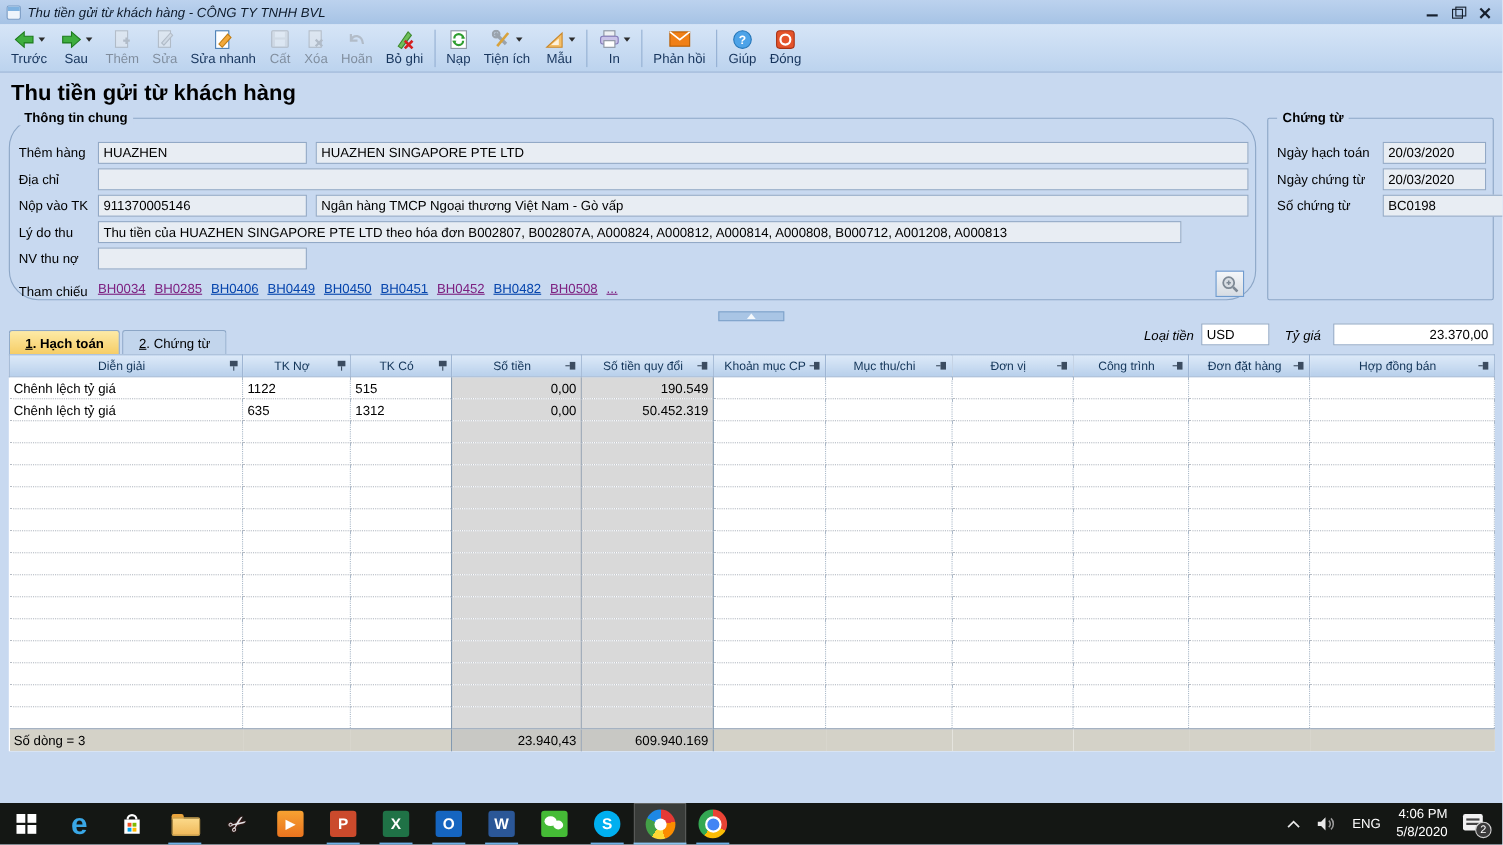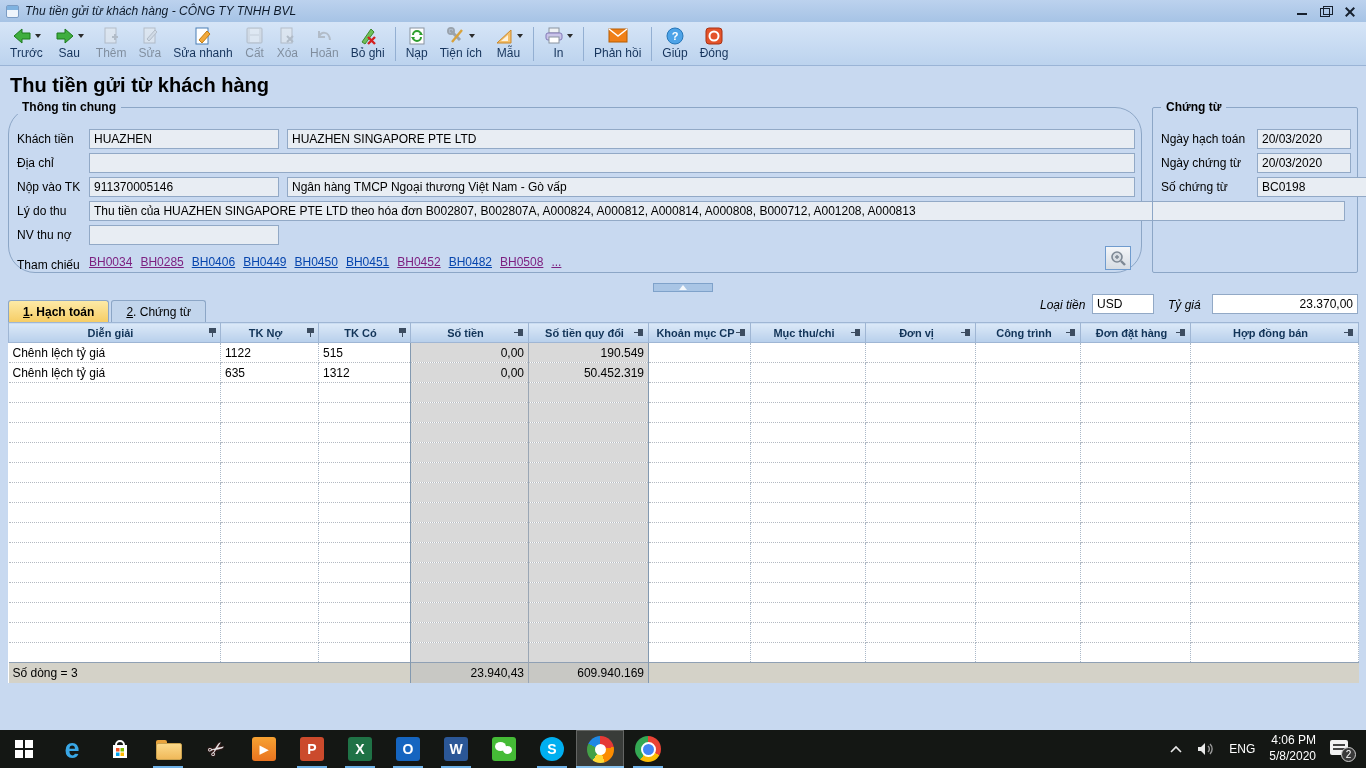--- a/index.html
+++ b/index.html
@@ -70,21 +70,21 @@
   .tab { height:22px; padding:0 14px; font-size:12px; display:flex; align-items:center;
     border:1px solid #8ca6c6; border-bottom:none; border-radius:3px 3px 0 0; margin-right:2px; color:#000; }
   .tab.active { background:linear-gradient(#fdeaa6,#f6cd66); font-weight:bold; }
   .tab.inactive { background:#c2d5ec; }
   .u { text-decoration:underline; }
 
   
   table.grid { position:absolute; left:8px; top:322px; width:1350px; border-collapse:collapse; table-layout:fixed;
     background:#fff; }
   .grid th { height:20px; background:linear-gradient(#dcE9f8,#b7cfeb); border:1px solid #9fb6d4;
-    font-size:11px; font-weight:bold; color:#123458; position:relative; text-align:center; padding:0 12px 0 4px;
+    font-size:11px; font-weight:normal; color:#123458; position:relative; text-align:center; padding:0 12px 0 4px;
     white-space:nowrap; overflow:hidden; }
   .grid td { height:20px; font-size:12px; padding:0 4px; border-right:1px dotted #aab8c8;
     border-bottom:1px dotted #b4bac2; white-space:nowrap; overflow:hidden; color:#000; }
   .grid td.money { background:#d9d9d9; text-align:right; }
   .grid td.c4, .grid th.c4 { border-left:1px solid #8399b0; }
   .grid td.c5 { border-left:1px solid #9aa6b4; }
   .grid td.c6 { border-left:1px solid #8399b0; }
   .grid tr.sel td { background:#fcf3cf; }
   .grid tr.sel td.money { background:#fcf3cf; }
   .grid tfoot td { background:#d4d2c8; border:none; border-top:1px solid #8fa0b4; font-size:12px; }
@@ -336,33 +336,33 @@
         </span>
       <span>Đóng</span>
     </div>
   </div>
 
   <div class="page-title">Thu tiền gửi từ khách hàng</div>
 
   <div class="fieldset fs-general">
     <span class="legend">Thông tin chung</span>
 
-    <span class="flabel" style="top:21px;">Khách tiền</span>
+    <span class="flabel" style="top:21px;">Thêm hàng</span>
     <input class="finput" style="left: 80px; top: 21px; width: 190px;" value="HUAZHEN">
     <input class="finput" style="left: 278px; top: 21px; width: 848px;" value="HUAZHEN SINGAPORE PTE LTD">
 
     <span class="flabel" style="top:45px;">Địa chỉ</span>
     <input class="finput" style="left: 80px; top: 45px; width: 1046px;" value="">
 
     <span class="flabel" style="top:69px;">Nộp vào TK</span>
     <input class="finput" style="left: 80px; top: 69px; width: 190px;" value="911370005146">
     <input class="finput" style="left: 278px; top: 69px; width: 848px;" value="Ngân hàng TMCP Ngoại thương Việt Nam - Gò vấp">
 
     <span class="flabel" style="top:93px;">Lý do thu</span>
-    <input class="finput" style="left: 80px; top: 93px; width: 1256px;" value="Thu tiền của HUAZHEN SINGAPORE PTE LTD theo hóa đơn B002807, B002807A, A000824, A000812, A000814, A000808, B000712, A001208, A000813">
+    <input class="finput" style="left: 80px; top: 93px; width: 985px;" value="Thu tiền của HUAZHEN SINGAPORE PTE LTD theo hóa đơn B002807, B002807A, A000824, A000812, A000814, A000808, B000712, A001208, A000813">
 
     <span class="flabel" style="top:117px;">NV thu nợ</span>
     <input class="finput" style="left: 80px; top: 117px; width: 190px;" value="">
 
     <span class="flabel" style="top:147px;">Tham chiếu</span>
     <span class="links-row">
       <a href="#" class="visited">BH0034</a><a href="#" class="visited">BH0285</a><a href="#">BH0406</a><a href="#">BH0449</a><a href="#">BH0450</a><a href="#">BH0451</a><a href="#" class="visited">BH0452</a><a href="#">BH0482</a><a href="#" class="visited">BH0508</a><a href="#" class="visited">...</a>
     </span>
 
     <span class="zoom-btn">

